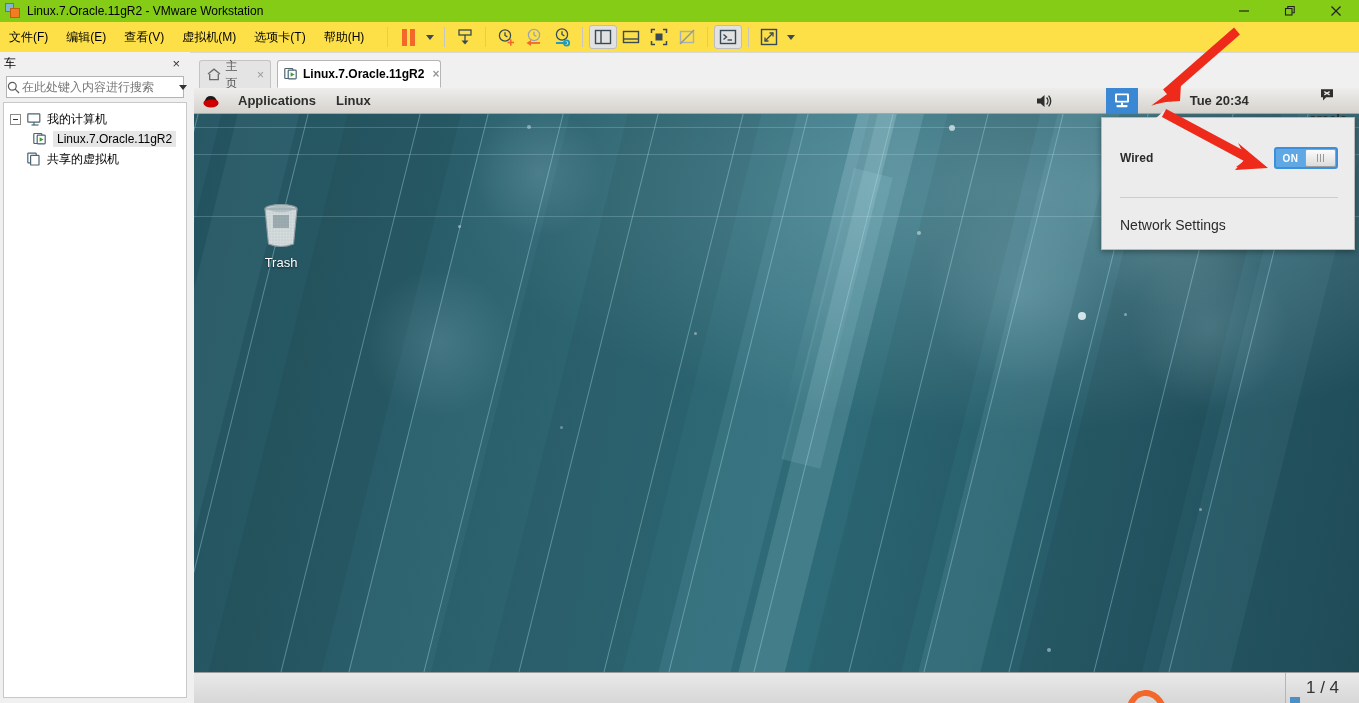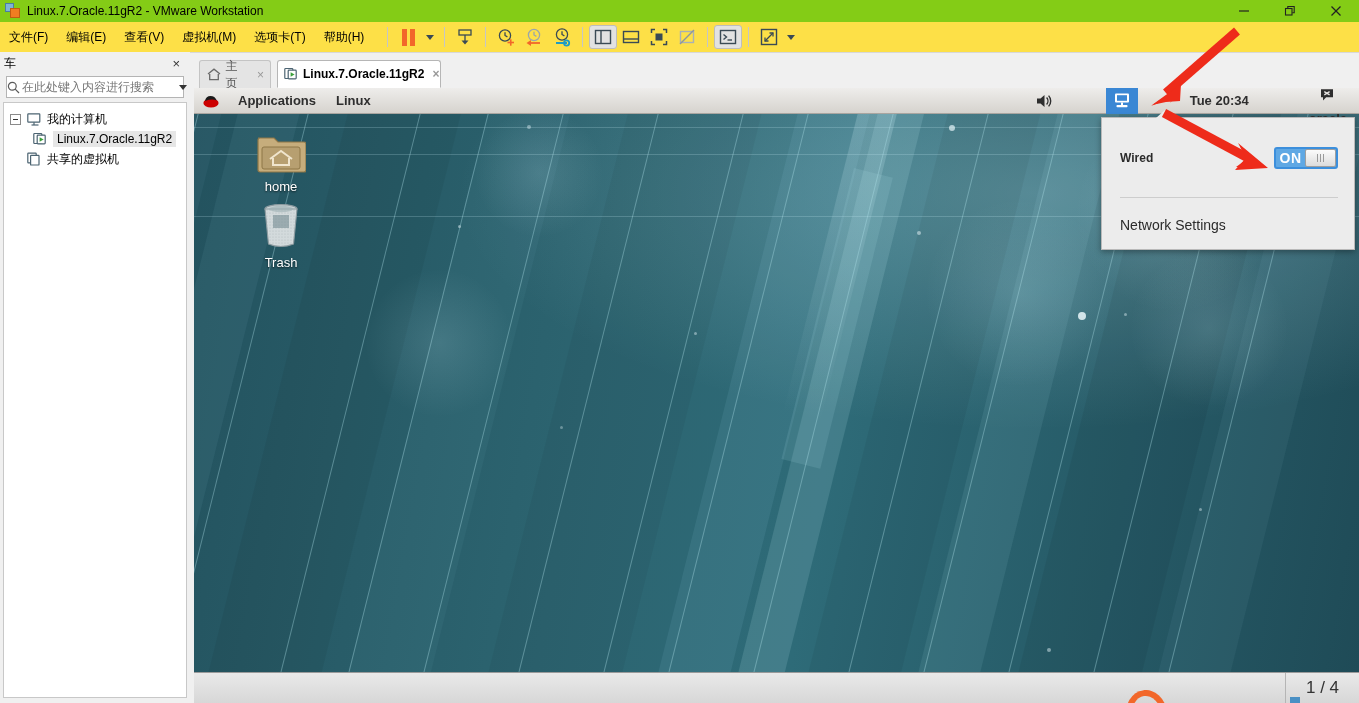--- a/index.html
+++ b/index.html
@@ -210,21 +210,21 @@
     display:flex; align-items:center; padding: 0 18px;
   }
   #net-label { font-size: 12px; font-weight: bold; color:#2b2b2b; }
   #net-toggle {
     margin-left:auto; width: 64px; height: 22px;
     border: 2px solid #3c8fdc; border-radius: 3px;
     background: #5fa8e4; display:flex; align-items:center;
     overflow:hidden;
   }
   #net-toggle .on-text {
-    width: 30px; text-align:center; font-size:14px; font-weight:bold; color:#fff;
+    width: 30px; text-align:center; font-size:10px; font-weight:bold; color:#fff;
     letter-spacing:0.5px;
   }
   #net-toggle .knob {
     width: 32px; height: 18px; margin-left:auto; margin-right:0;
     background: linear-gradient(#fbfbfb,#dcdcdc); border:1px solid #9f9f9f;
     border-radius:2px; display:flex; align-items:center; justify-content:center;
   }
   #net-toggle .knob i {
     display:block; width:1px; height:8px; background:#9a9a9a; margin:0 1px;
   }
@@ -596,31 +596,20 @@
               <path d="M1 1.2 H13 V9.2 H6.2 L3 12.4 V9.2 H1 Z" fill="#2e2e2e"></path>
               <line x1="4.3" y1="3.6" x2="9.6" y2="6.9" stroke="#e8e6e3" stroke-width="1.3"></line>
               <line x1="9.6" y1="3.6" x2="4.3" y2="6.9" stroke="#e8e6e3" stroke-width="1.3"></line>
             </svg>
           </span>
           <span>oracle</span>
         </span>
       </div>
     </div>
 
-    <div class="desk-icon" style="left:41px; top:34px;">
-      <div class="glyph">
-        <svg width="50" height="44" viewBox="0 0 50 44">
-          <path d="M2 8 h16 l4 4 h26 a2 2 0 0 1 2 2 v26 a2 2 0 0 1 -2 2 h-44 a2 2 0 0 1 -2 -2 v-30 a2 2 0 0 1 2 -2 z" fill="#c6ad7c" stroke="#8e7747" stroke-width="1.2"></path>
-          <rect x="6" y="17" width="38" height="22" rx="2" fill="#b79f70" stroke="#8e7747" stroke-width="1"></rect>
-          <polyline points="14,29 25,21 36,29" fill="none" stroke="#f0e5cd" stroke-width="2"></polyline>
-          <polyline points="17,28 17,35 33,35 33,28" fill="none" stroke="#f0e5cd" stroke-width="2"></polyline>
-        </svg>
-      </div>
-      <div class="cap">home</div>
-    </div>
 
     <div class="desk-icon" style="left:41px; top:110px;">
       <div class="glyph">
         <svg width="48" height="50" viewBox="0 0 48 50">
           <ellipse cx="24" cy="9" rx="16" ry="4.4" fill="#c9d2d4" stroke="#8d9ba0" stroke-width="1.1"></ellipse>
           <path d="M8 9 L11.5 44 Q24 49 36.5 44 L40 9 Z" fill="#d3dadc" stroke="#8d9ba0" stroke-width="1.1"></path>
           <path d="M8 9 L11.5 44 Q24 49 36.5 44 L40 9 Z" fill="url(#mesh)" opacity="0.5"></path>
           <rect x="16" y="15" width="16" height="13" fill="#6e858c" opacity="0.55"></rect>
           <ellipse cx="24" cy="9" rx="12" ry="3.2" fill="#9fb0b4" opacity="0.6"></ellipse>
           <defs>

